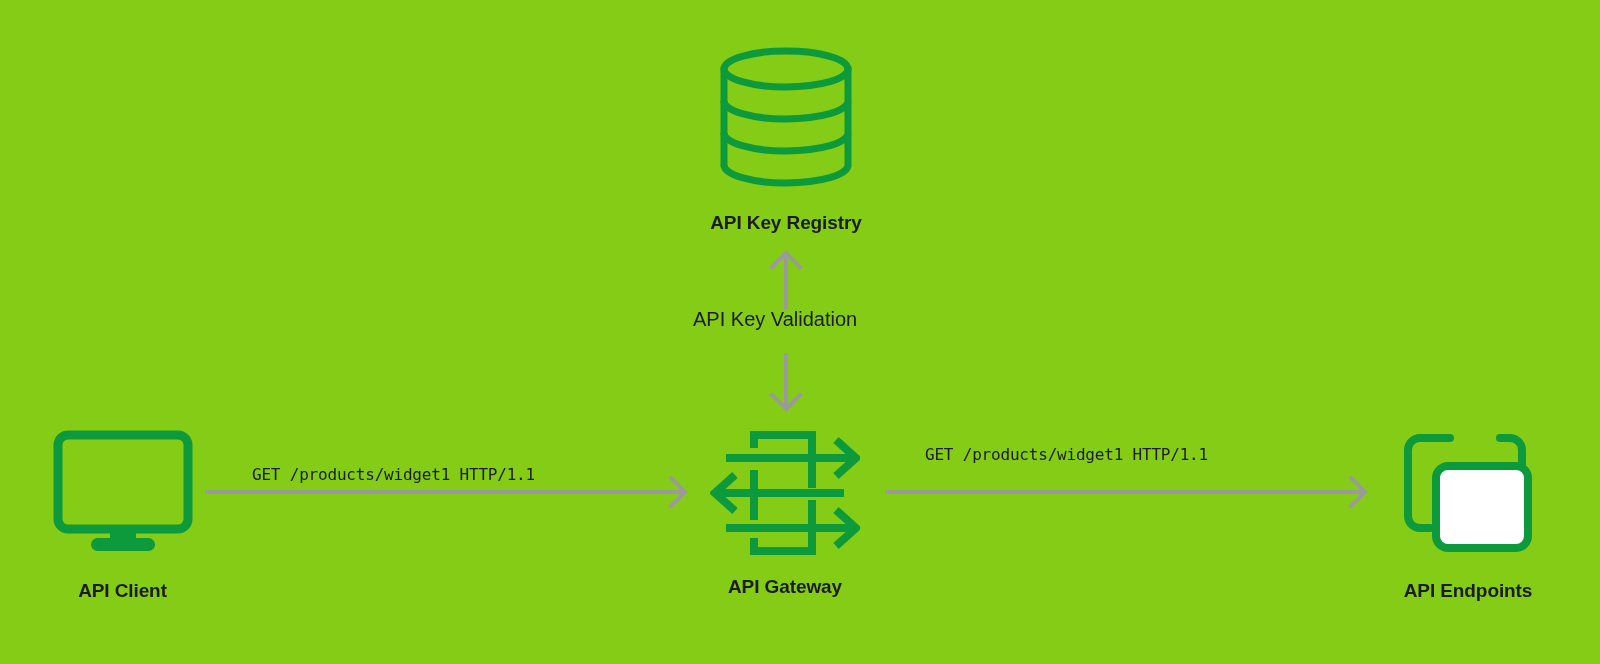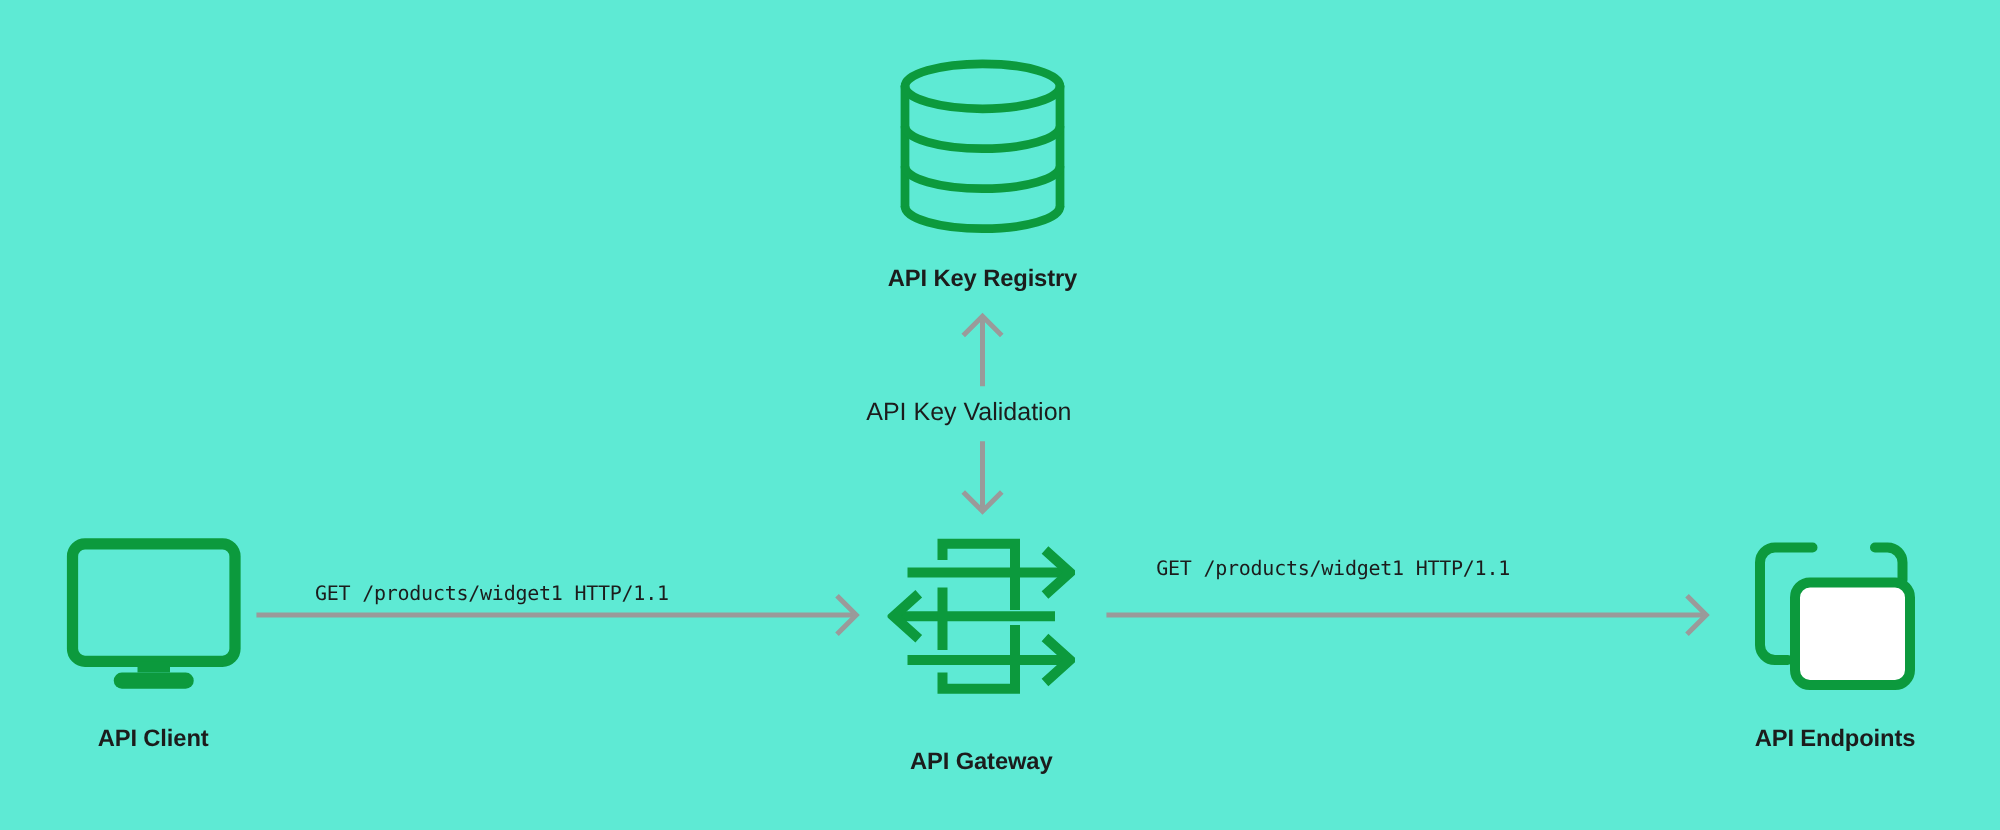--- a/index.html
+++ b/index.html
@@ -9,21 +9,21 @@
   }
   body {
     font-family: "Liberation Sans", sans-serif;
     color: #1c1c1c;
     -webkit-font-smoothing: antialiased;
   }
   #diagram {
     position: relative;
     width: 1600px;
     height: 664px;
-    background: #5eead4;
+    background: #84cc16;
     overflow: hidden;
   }
   .node {
     position: absolute;
     display: flex;
     flex-direction: column;
     align-items: center;
   }
   .node-icon {
     display: block;
@@ -37,21 +37,21 @@
     text-align: center;
   }
   
   #node-registry   { left: 631px; top: 44px;  width: 310px; }
   #node-registry .node-label { margin-top: 18px; }
 
   #node-client     { left: 0px;   top: 430px; width: 245px; }
   #node-client .node-label { margin-top: 20px; }
 
   #node-gateway    { left: 645px; top: 430px; width: 280px; }
-  #node-gateway .node-label { margin-top: 38px; }
+  #node-gateway .node-label { margin-top: 16px; }
 
   #node-endpoints  { left: 1340px; top: 430px; width: 256px; }
   #node-endpoints .node-label { margin-top: 20px; }
 
   
   .connector {
     position: absolute;
   }
   #conn-client-gateway { left: 205px; top: 472px; }
   #conn-gateway-endpoints { left: 885px; top: 472px; }
@@ -73,21 +73,21 @@
   #label-request-client {
     left: 252px;
     top: 420px;
   }
   #label-request-upstream {
     left: 925px;
     top: 444px;
   }
   #label-validation {
     left: 693px;
-    top: 317px;
+    top: 306px;
     font-size: 20px;
     font-family: "Liberation Sans", sans-serif;
   }
 </style>
 </head>
 <body>
 
 <div id="diagram">
 
   <div class="node" id="node-registry">

